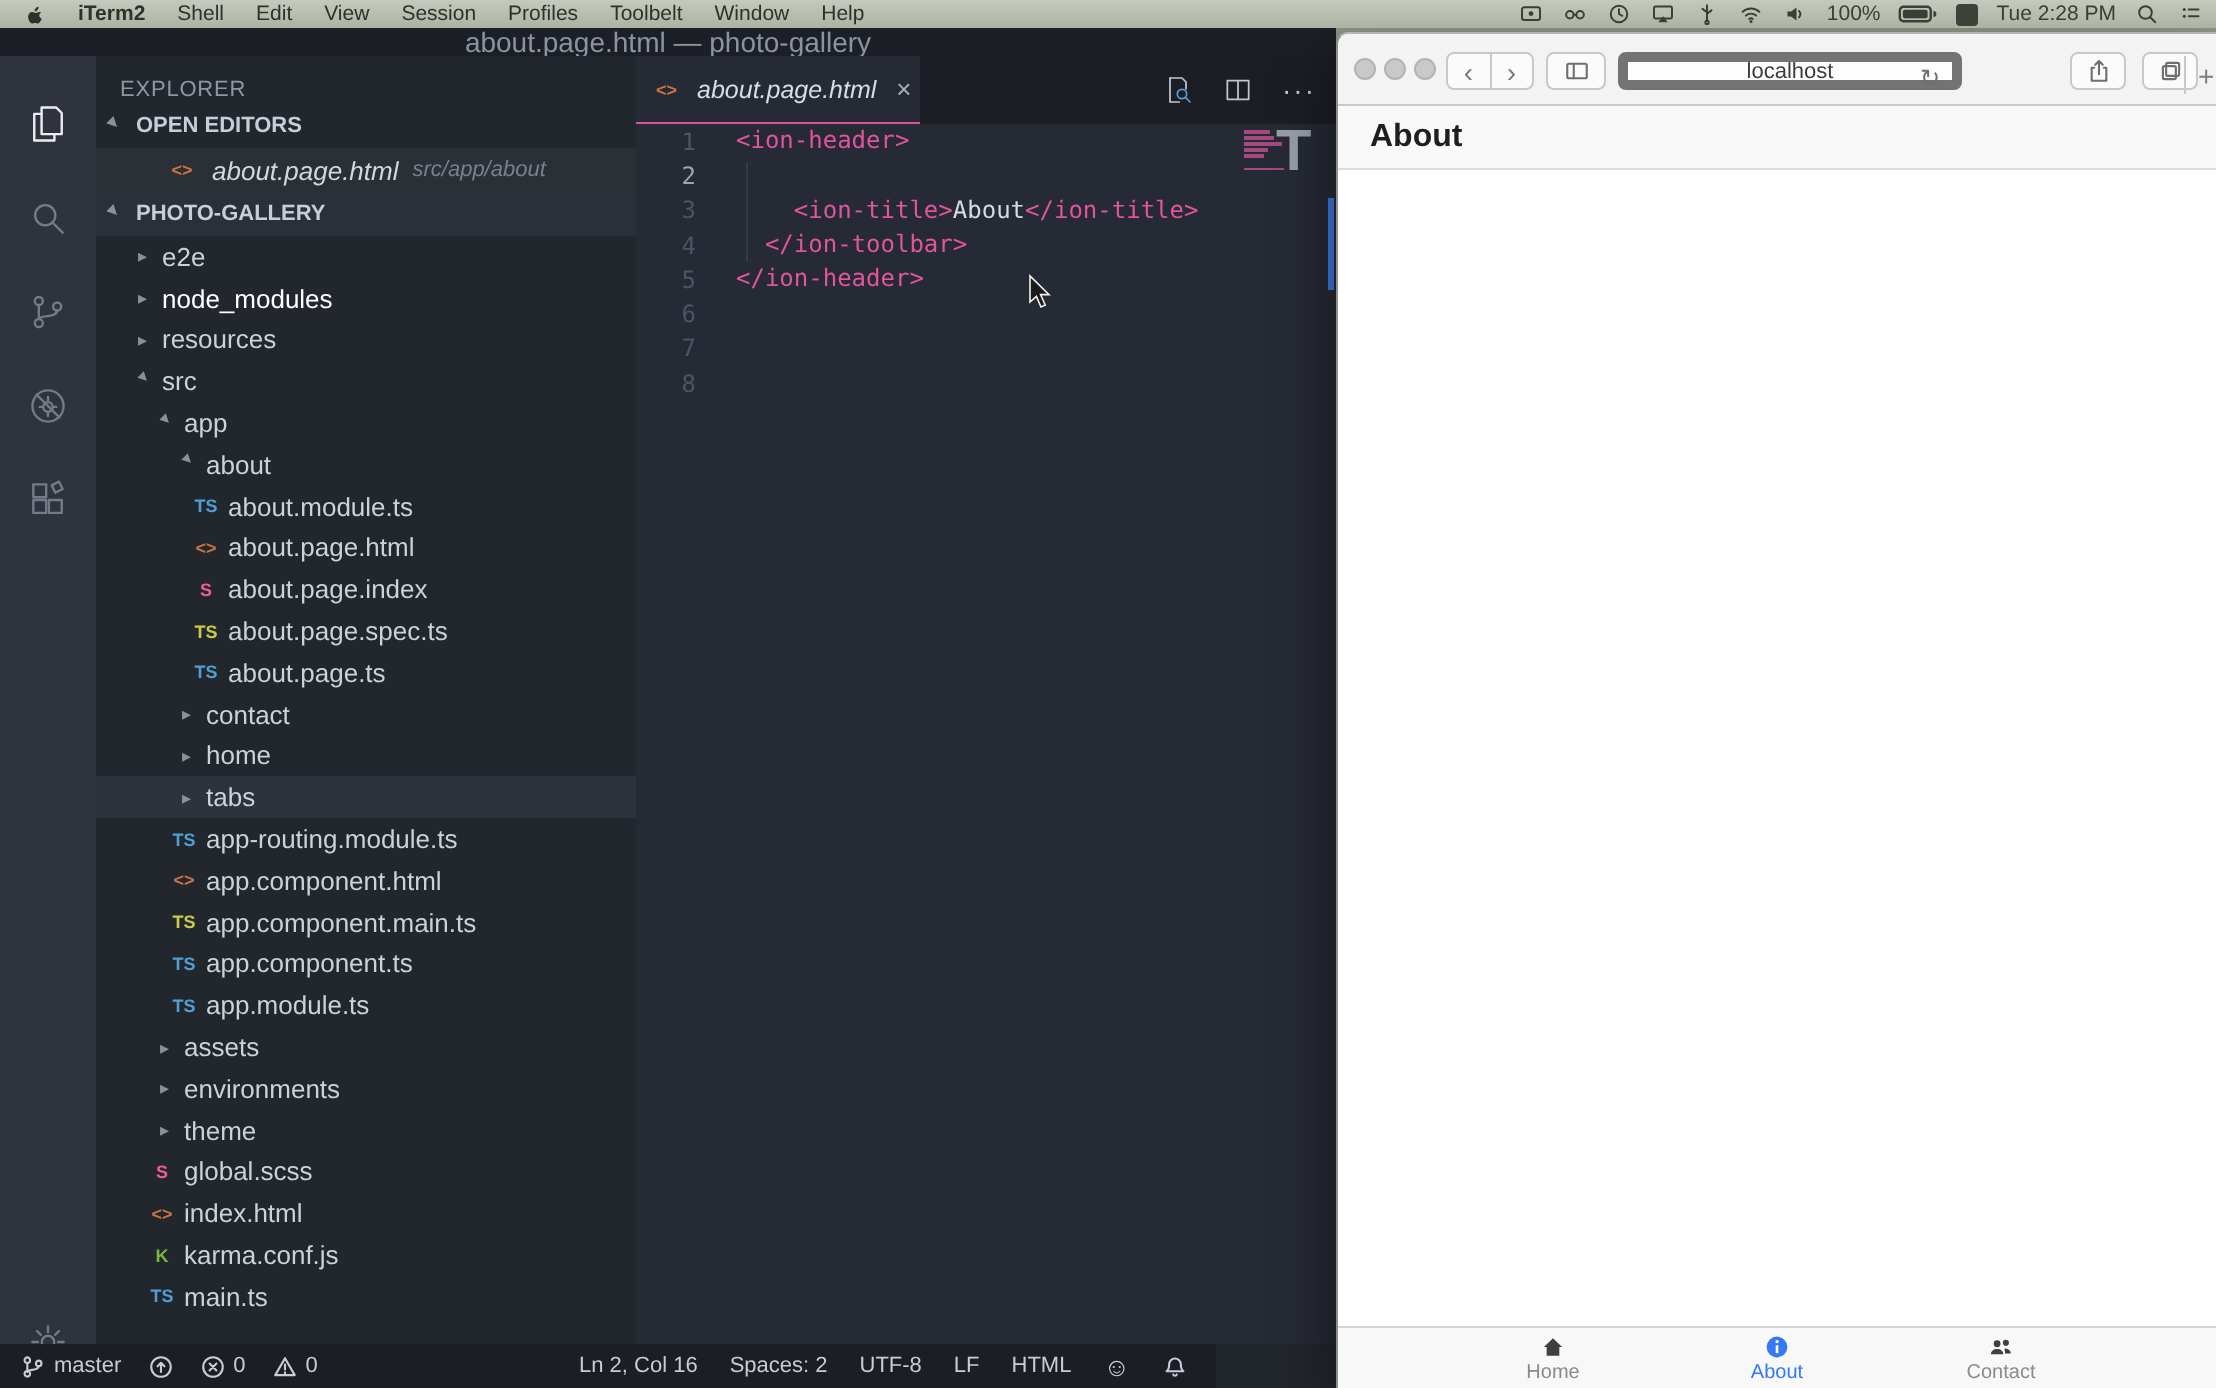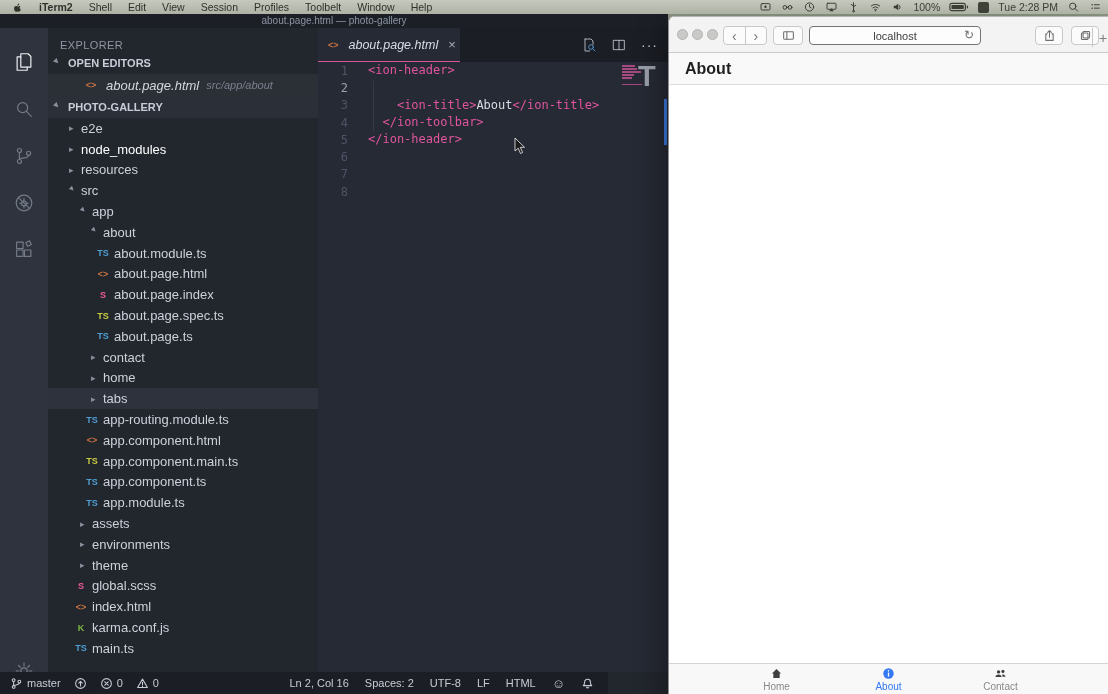--- a/index.html
+++ b/index.html
@@ -19,21 +19,21 @@
   .darkapp{width:11px;height:11px;border-radius:2px;background:#3f4239}
 
   
   .ic svg{display:block;width:100%;height:100%;fill:none;stroke:currentColor;stroke-width:1.3;stroke-linecap:round;stroke-linejoin:round}
   .ic svg .fillme{fill:currentColor;stroke:none}
   .ic svg .blue{stroke:#5b9bd5}
 
   
   #vscode{position:absolute;left:0;top:14px;width:668px;height:680px;background:#22262d;z-index:10}
   .vs-titlebar{position:absolute;left:0;top:0;width:100%;height:14px;background:#1c2026;color:#8b93a3;
-    font-size:10px;text-align:center;line-height:14px}
+    font-size:14px;text-align:center;line-height:14px}
   .vs-activitybar{position:absolute;left:0;top:14px;width:48px;height:644px;background:#2e333d}
   .act{width:48px;height:47px;display:flex;align-items:center;justify-content:center;color:#747b87}
   .act .ic{width:22px;height:22px}
   .act.active{color:#eceef1}
   .act-gear{position:absolute;bottom:12px;left:0;width:48px;display:flex;justify-content:center;color:#747b87}
   .act-gear .ic{width:22px;height:22px}
 
   .vs-sidebar{position:absolute;left:48px;top:14px;width:270px;height:644px;background:#22262d;overflow:hidden}
   .exp-title{padding:11px 0 0 12px;font-size:11px;color:#9097a3;letter-spacing:.4px;height:24px}
   .sec-header{height:22px;display:flex;align-items:center;font-size:11px;font-weight:bold;color:#c8cdd8}
@@ -88,21 +88,21 @@
   
   #safari{position:absolute;left:668px;top:16px;width:440px;height:678px;background:#fff;z-index:20;
     border-radius:6px 0 0 0;box-shadow:-4px 8px 28px rgba(0,0,0,.38);border-left:1px solid #8f8f8f;border-top:1px solid #b5b5b5}
   .saf-toolbar{position:absolute;left:0;top:0;width:100%;height:36px;background:#f4f3f3;border-bottom:1px solid #c9c9c9;
     border-radius:6px 0 0 0;overflow:hidden}
   .light{position:absolute;top:11.5px;width:11px;height:11px;border-radius:50%;background:#c9c9c7;border:1px solid #b3b3b1}
   .saf-btn{position:absolute;top:9px;height:19px;background:#fbfbfb;border:1px solid #c8c8c8;border-radius:4px;
     display:flex;align-items:center;justify-content:center;color:#6f6f6f}
   .navchev{font-size:14px;color:#787878;width:21px;text-align:center;line-height:16px}
   .navdiv{width:1px;height:19px;background:#c8c8c8}
-  .urlfield{position:absolute;left:140px;top:9px;width:172px;height:19px;background:#fdfdfd;border:1px solid #737373;
+  .urlfield{position:absolute;left:140px;top:9px;width:172px;height:19px;background:#fdfdfd;border:5px solid #737373;
     border-radius:4px;font-size:11px;color:#3c3c3c;display:flex;align-items:center;justify-content:center}
   .refresh{position:absolute;right:6px;top:1px;font-size:12px;color:#6f6f6f}
   .plusbtn{position:absolute;right:-6px;top:11px;width:22px;height:19px;border-left:1px solid #c8c8c8;
     display:flex;align-items:center;color:#7e7e7e;font-size:14px;padding-left:6px}
   .saf-btn .ic{width:13px;height:13px}
 
   .ion-header{position:absolute;left:0;top:36px;width:100%;height:32px;background:#f9f9f9;border-bottom:1px solid #dcdcdc;
     display:flex;align-items:center;padding-left:16px}
   .ion-title{font-size:16px;font-weight:600;color:#1f1f1f}
   .ion-content{position:absolute;left:0;top:68px;width:100%;bottom:31px;background:#fff}

